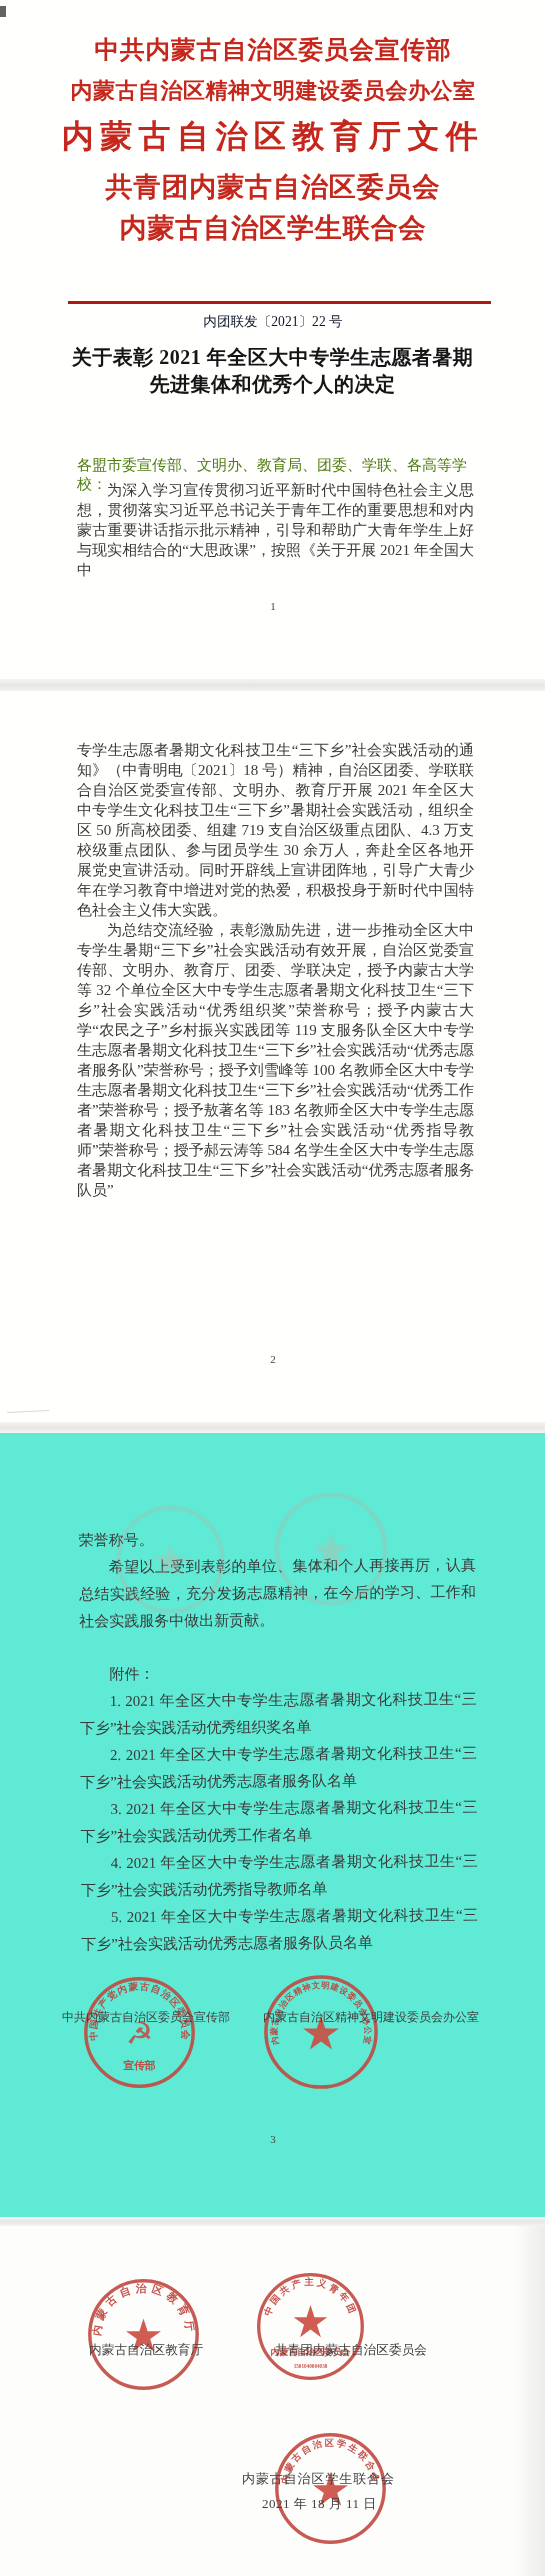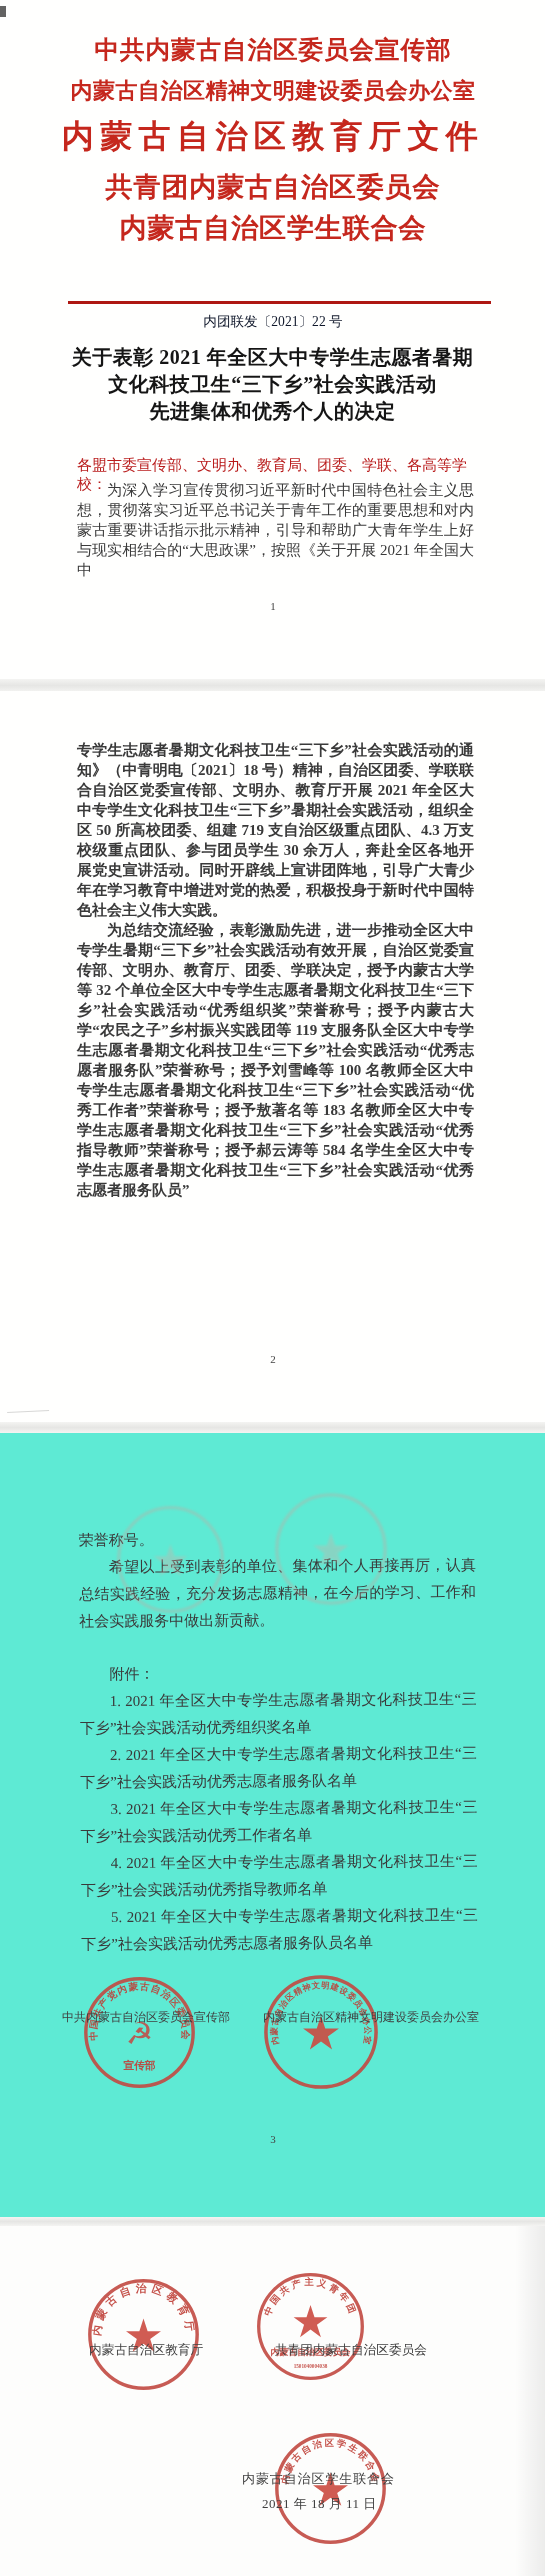--- a/index.html
+++ b/index.html
@@ -30,28 +30,28 @@
   .hl4 { top:169px; font-size:27px; letter-spacing:0.9px; }
   .hl5 { top:210px; font-size:27px; letter-spacing:0.9px; }
   .docnum { position:absolute; top:267px; left:0; width:100%; text-align:center;
             font-size:13.6px; color:#0f172a; font-weight:500;margin-top:46px; }
   .redrule { position:absolute; top:301px; left:68px; width:423px; height:2.7px; background:#ae1712; }
 
   .title { position:absolute; top:344px; left:45px; width:455px; text-align:center;
            font-size:20px; font-weight:bold; color:#151515; line-height:27px; letter-spacing:0.5px; }
 
   .bodytext { font-size:15px; line-height:20px; text-align:justify; color:#3a3a3a; }
-  .salutation { position:absolute; top:456px; left:77px; width:405px; font-size:15px; color:#b91c1c;font-family:Liberation Mono, monospace; }
+  .salutation { position:absolute; top:456px; left:77px; width:405px; font-size:15px; color:#4d7c0f;font-family:Liberation Mono, monospace; }
   .p1wrap { position:absolute; top:480px; left:77px; width:397px; }
   .indent { text-indent:2em; }
 
   .pagenum { position:absolute; left:0; width:100%; text-align:center; font-size:11px; color:#444; }
   .pn1 { top:600px; } .pn2 { top:662px; } .pn3 { top:700px; }
 
-  .p2wrap { position:absolute; top:49px; left:77px; width:397px;font-weight:bold; }
+  .p2wrap { position:absolute; top:49px; left:77px; width:397px; }
   .p2wrap p { margin:0; }
   .p3wrap { position:absolute; top:93px; left:80px; width:397px; transform:rotate(-0.35deg); }
   .p3wrap .bodytext { line-height:27px; }
   .attach-label { margin-top:25.5px; }
   .attach-item { text-indent:2em; }
 
   
   .seal { position:absolute; z-index:2; opacity:0.9; }
   .seal-ring { fill:rgba(255,255,255,0); stroke:#c24a42; stroke-width:4.5; }
   .seal-star { fill:#cc4b41; }
@@ -89,21 +89,20 @@
     <div class="speck"></div>
     <div class="hl hl1">中共内蒙古自治区委员会宣传部</div>
     <div class="hl hl2">内蒙古自治区精神文明建设委员会办公室</div>
     <div class="hl hl3">内蒙古自治区教育厅文件</div>
     <div class="hl hl4">共青团内蒙古自治区委员会</div>
     <div class="hl hl5">内蒙古自治区学生联合会</div>
     <div class="docnum">内团联发〔2021〕22 号</div>
     <div class="redrule"></div>
     <div class="title">
       <div>关于表彰 2021 年全区大中专学生志愿者暑期</div>
-      <div>文化科技卫生“三下乡”社会实践活动</div>
       <div>先进集体和优秀个人的决定</div>
     </div>
     <div class="salutation">各盟市委宣传部、文明办、教育局、团委、学联、各高等学校：</div>
     <div class="p1wrap">
       <p class="bodytext indent">为深入学习宣传贯彻习近平新时代中国特色社会主义思想，贯彻落实习近平总书记关于青年工作的重要思想和对内蒙古重要讲话指示批示精神，引导和帮助广大青年学生上好与现实相结合的“大思政课”，按照《关于开展 2021 年全国大中</p>
     </div>
     <div class="pagenum pn1">1</div>
   </section>
 
   <div class="divider div1"></div>

